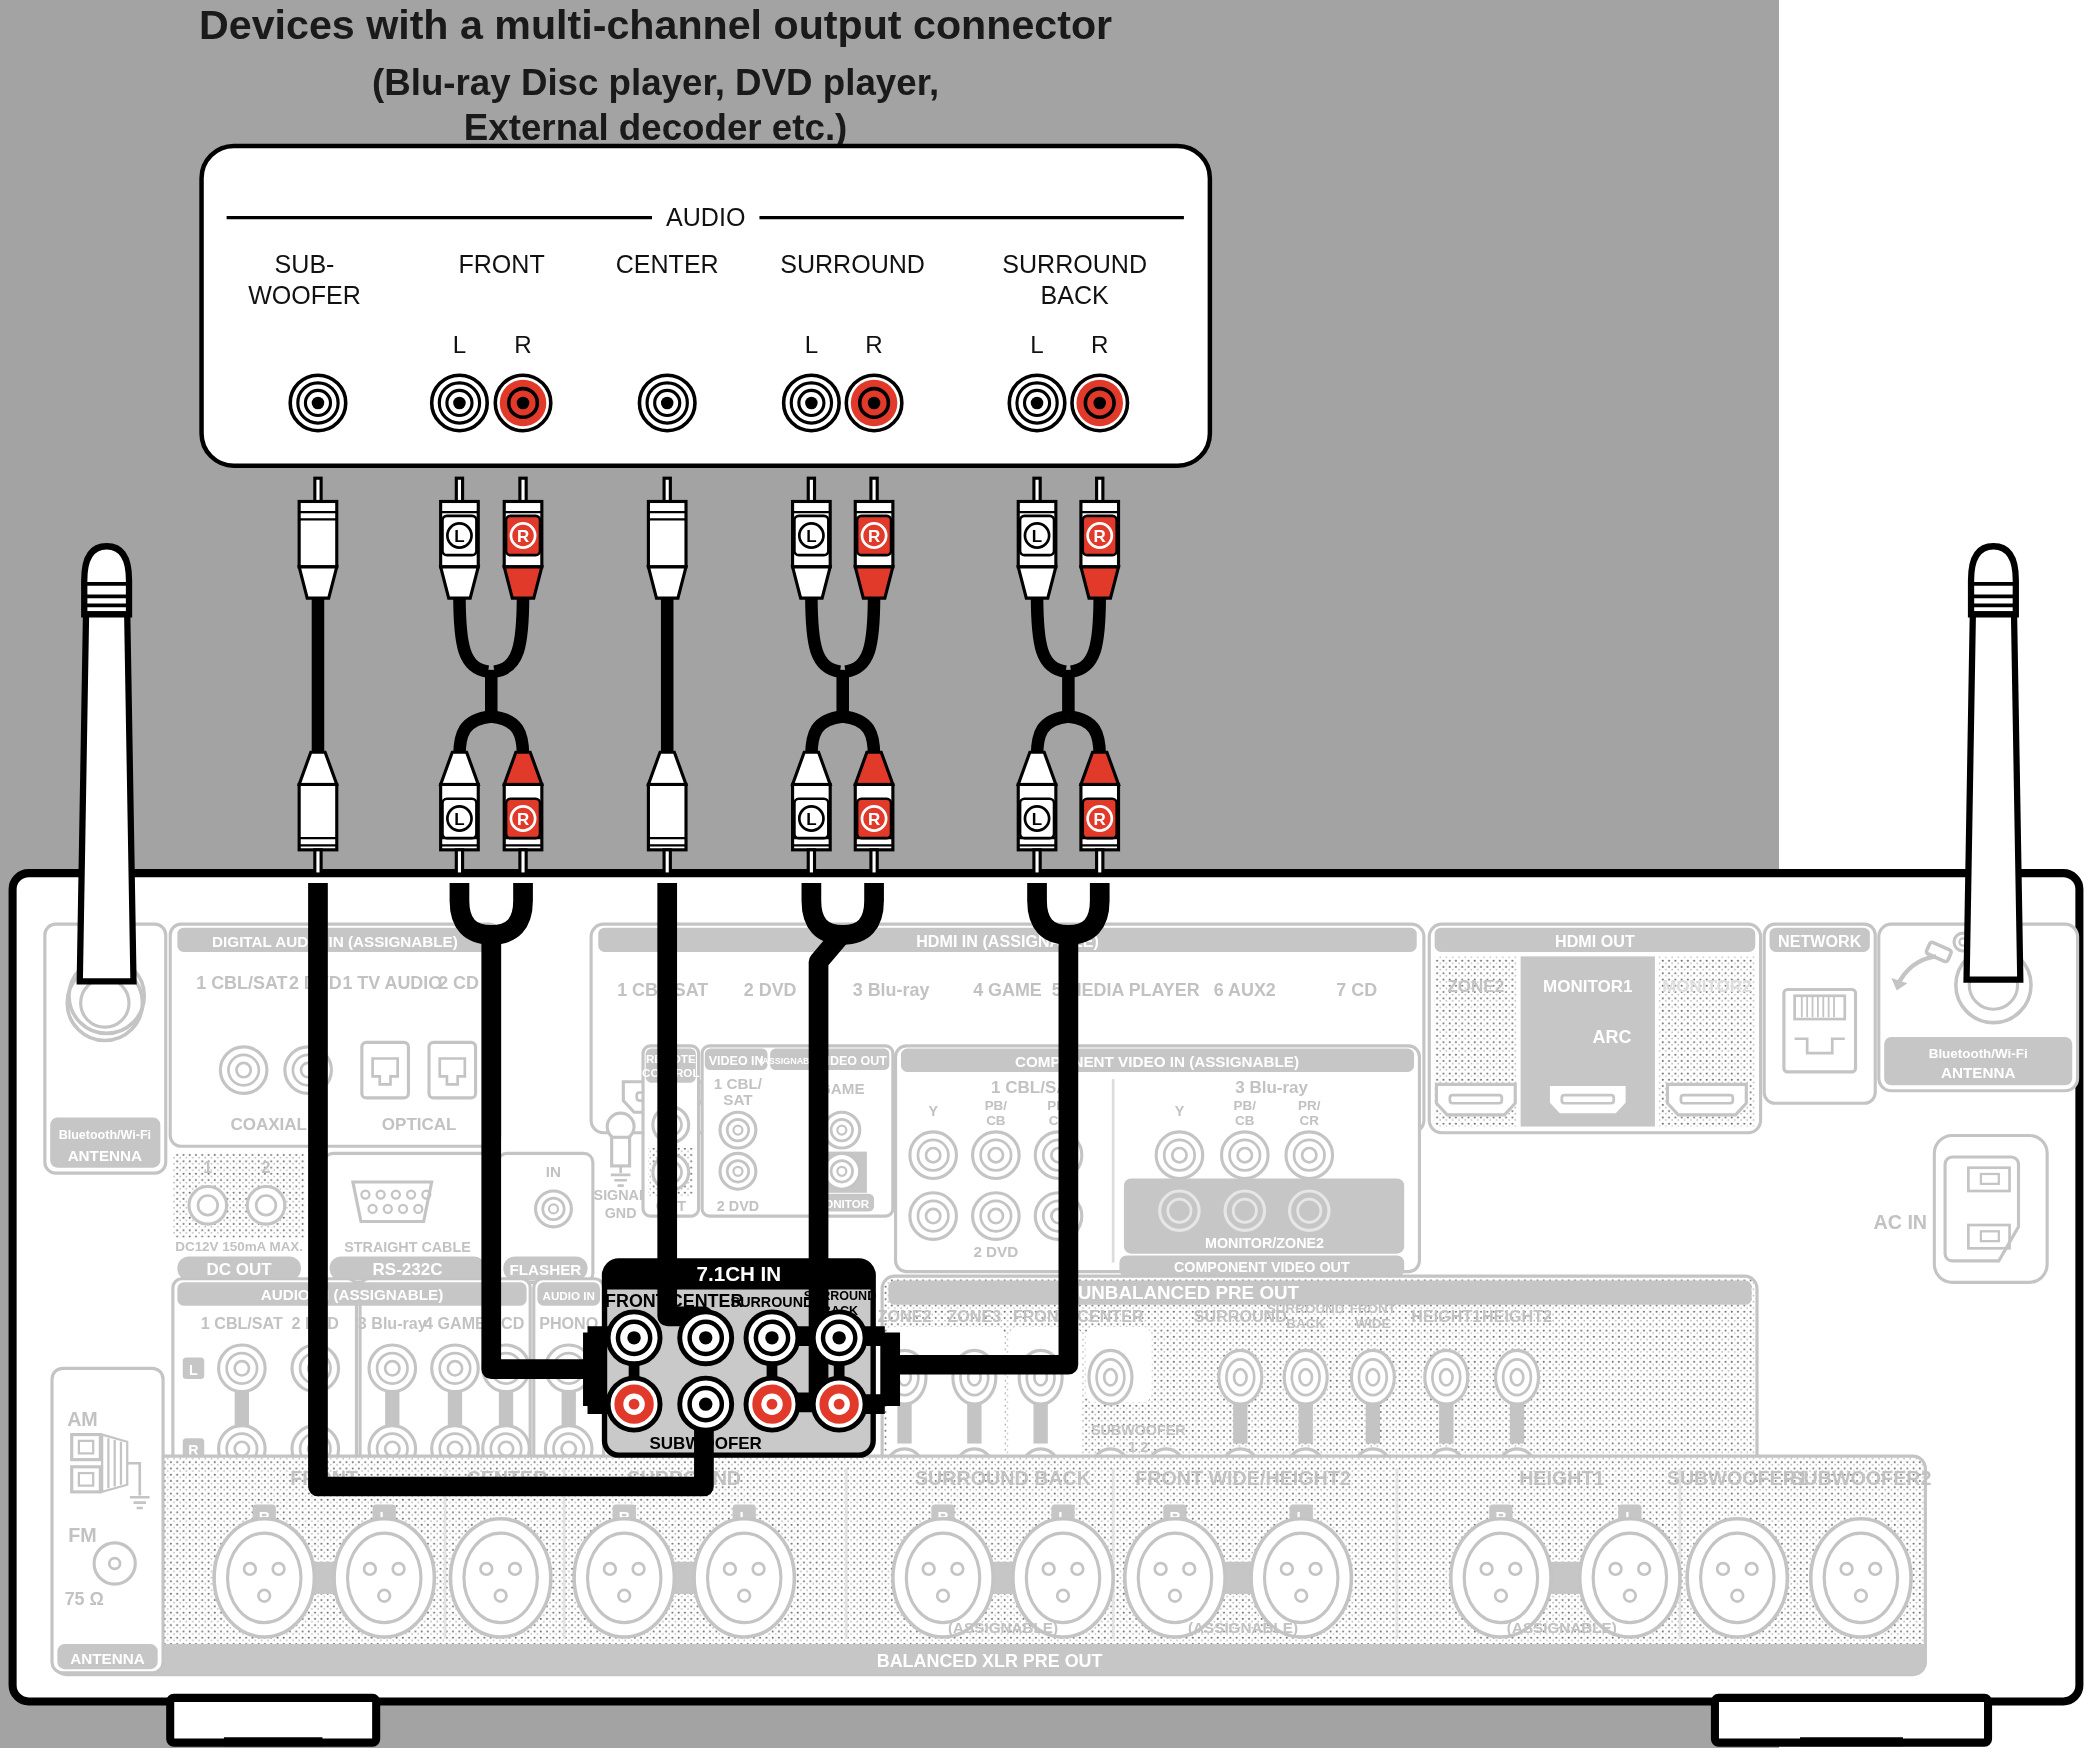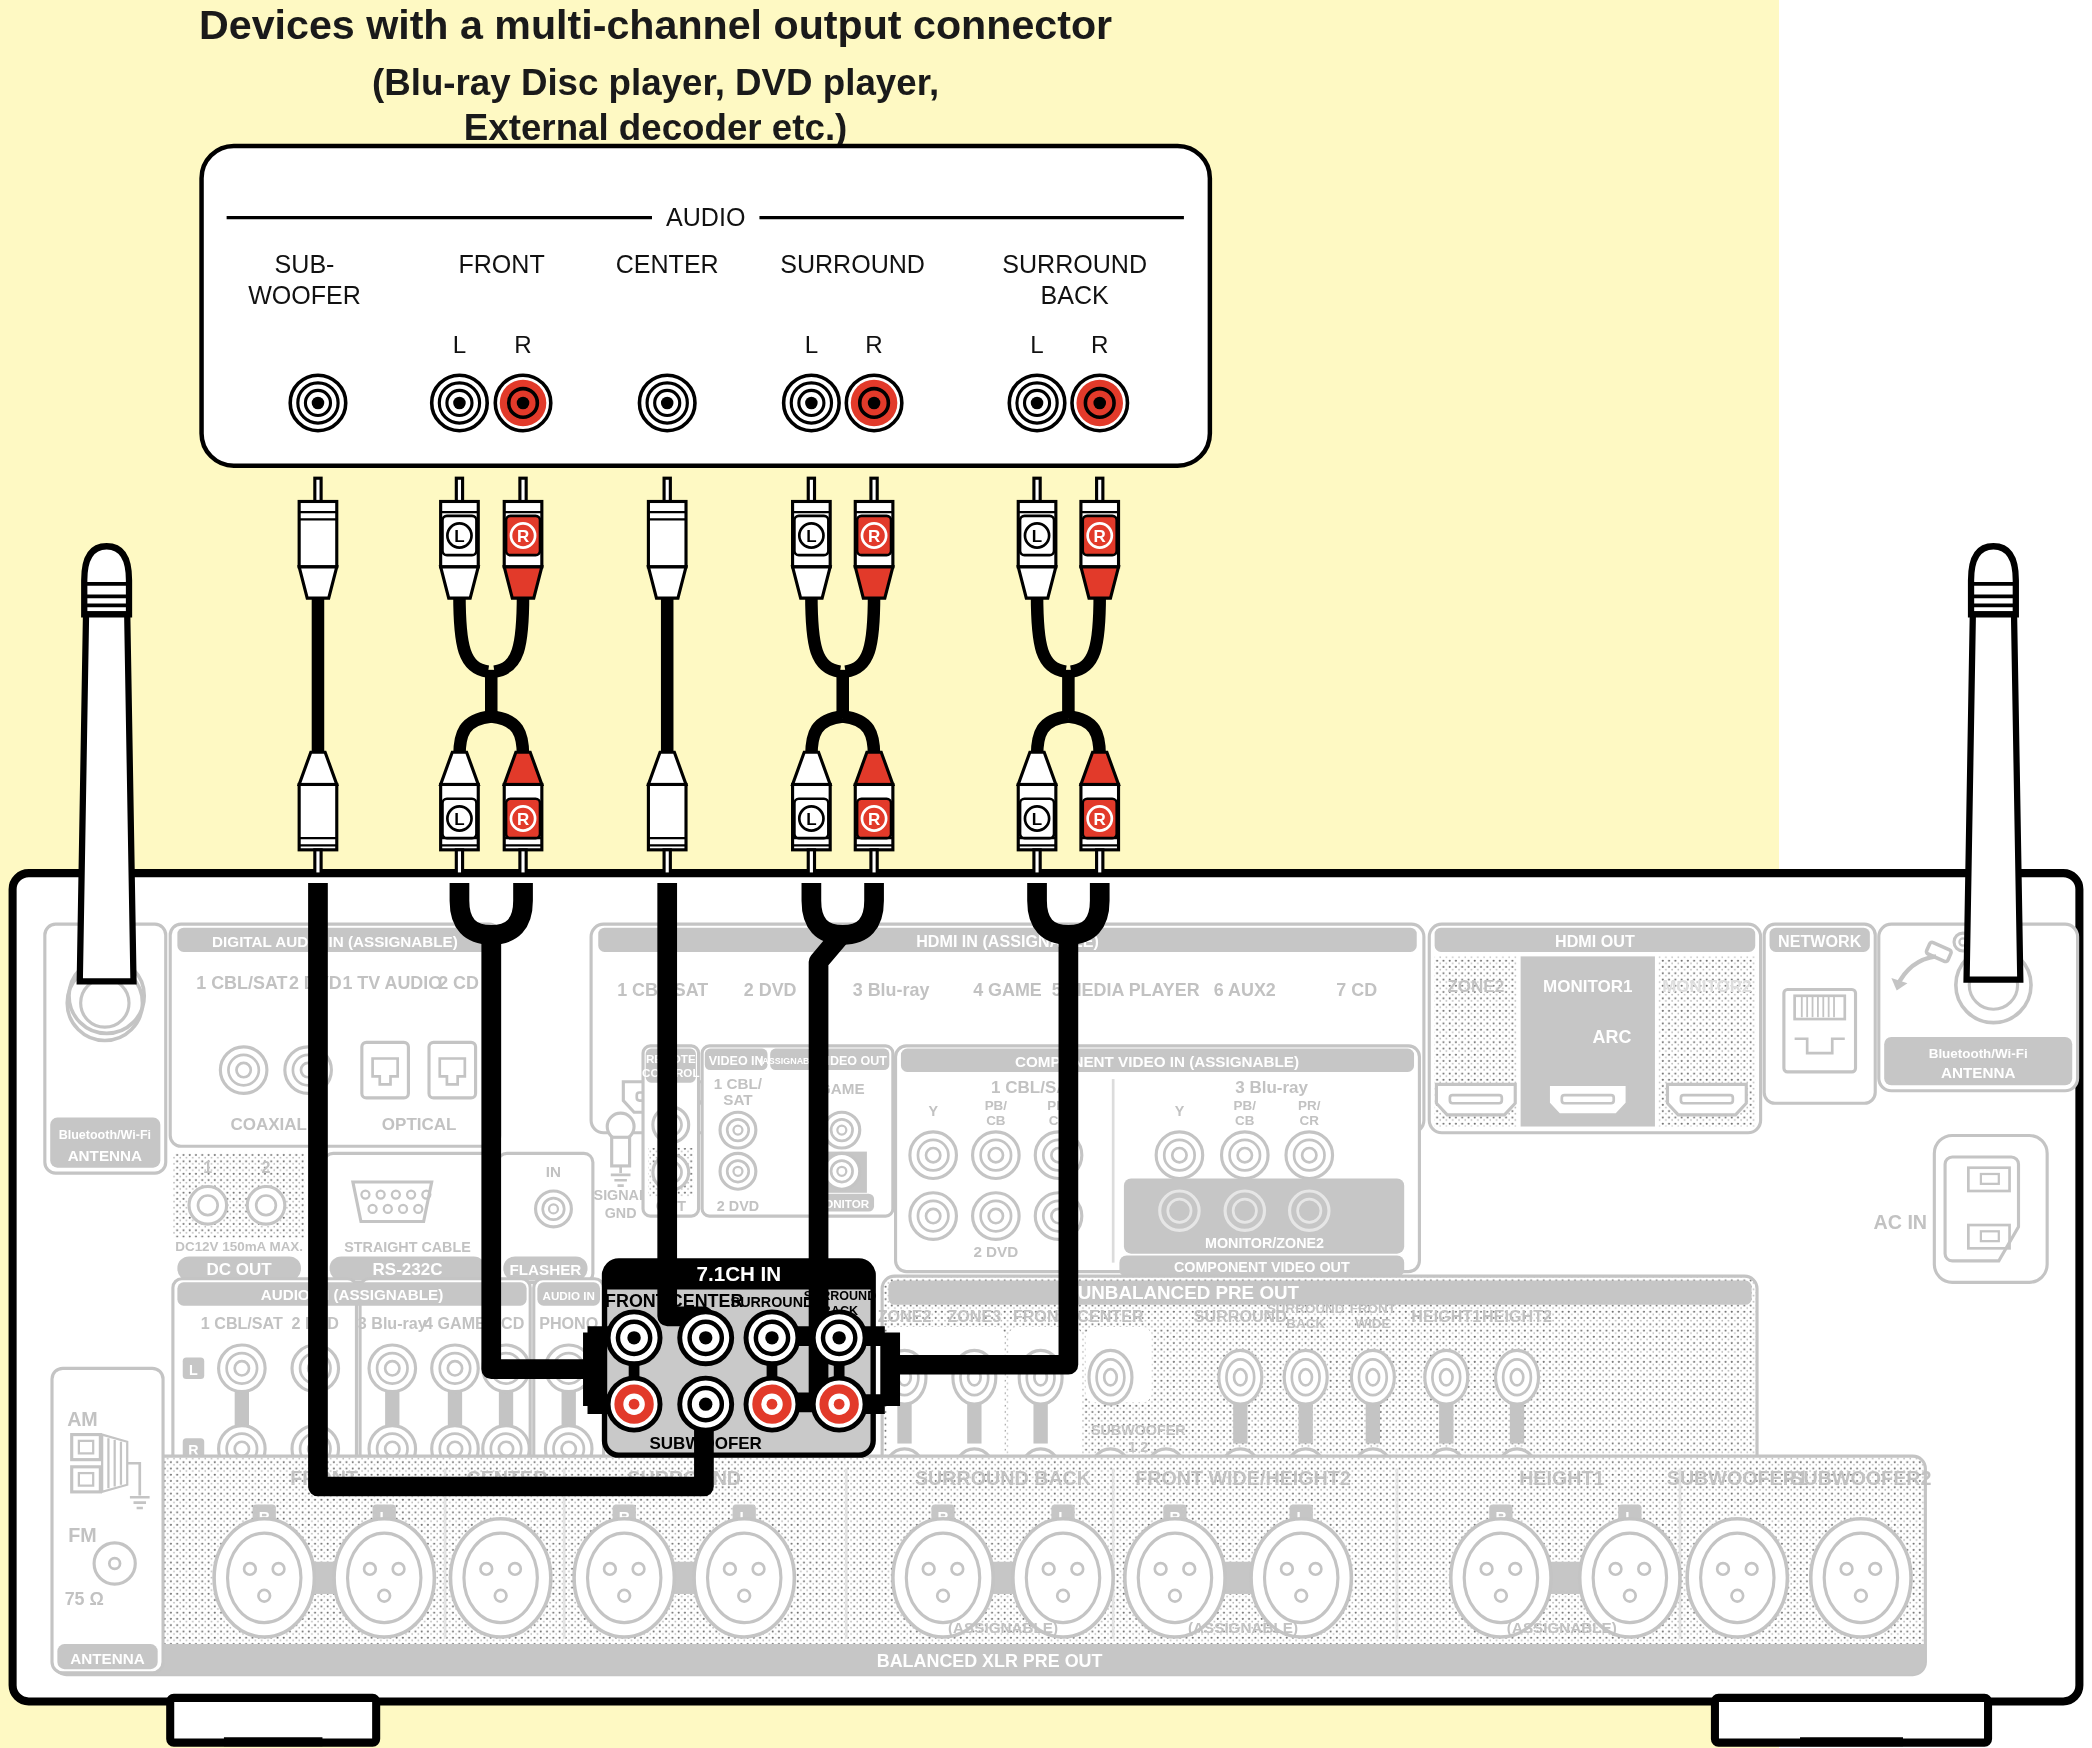--- a/index.html
+++ b/index.html
@@ -1,16 +1,16 @@
 <!DOCTYPE html>
 <html style="font-size:14.3px"><head>
 <meta charset="utf-8">
 <style>
   html,body{margin:0;padding:0;background:#fff;}
-  .stage{position:relative;width:1779px;height:1748px;background:#fef9c3;}
+  .stage{position:relative;width:1779px;height:1748px;background:#a3a3a3;}
   svg{display:block;}
   text{font-family:"Liberation Sans","DejaVu Sans",sans-serif;}
   .mid{text-anchor:middle;}
   .ttl{fill:#1a1a1a;font-weight:bold;}
   .dev{fill:#111;}
   .g{fill:#c2c2c2;font-weight:bold;}
   .w{fill:#fff;font-weight:bold;}
   .b{fill:#000;font-weight:bold;}
   .box{fill:#fff;stroke:#c4c4c4;stroke-width:3.5;}
   .pill{fill:#c6c6c6;}

